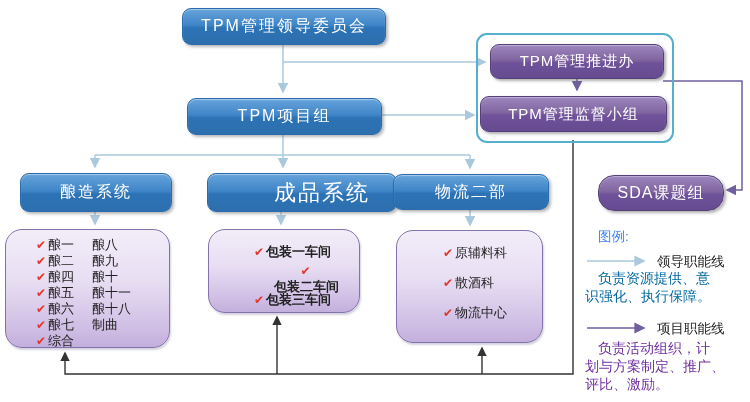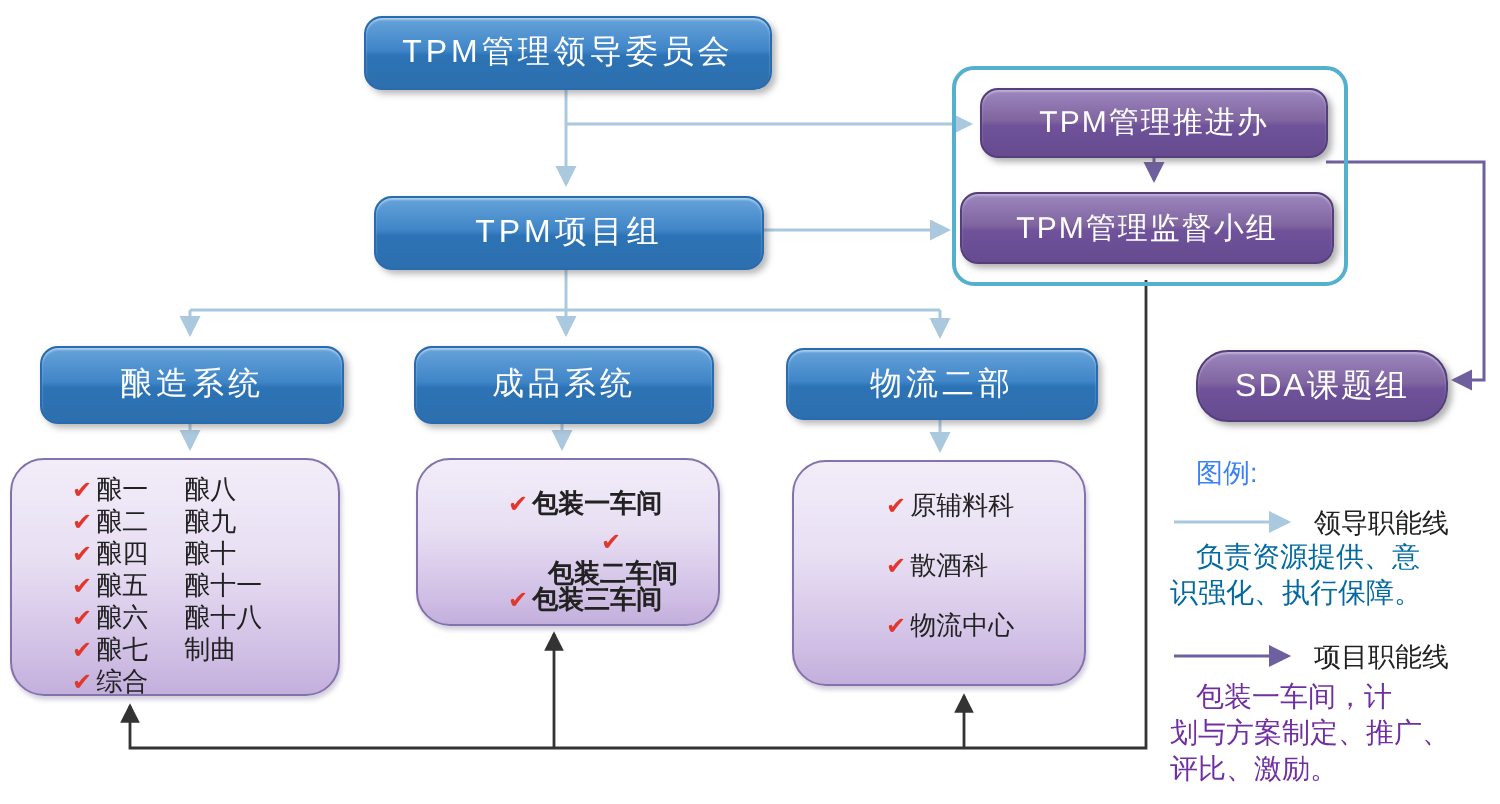--- a/index.html
+++ b/index.html
@@ -83,21 +83,21 @@
   <div class="blue-box" style="left:182px;top:8px;width:202px;height:35px;font-size:16px;">TPM管理领导委员会</div>
 
   <div class="blue-box" style="left:187px;top:98px;width:193px;height:35px;font-size:16px;">TPM项目组</div>
 
   <div class="purple-box" style="left:490px;top:44px;width:172px;height:33px;font-size:15px;">TPM管理推进办</div>
 
   <div class="purple-box" style="left:480px;top:96px;width:185px;height:34px;font-size:15px;">TPM管理监督小组</div>
 
   <div class="blue-box" style="left:20px;top:173px;width:150px;height:37px;font-size:16px;">酿造系统</div>
 
-  <div class="blue-box" style="left:207px;top:173px;width:148px;height:37px;font-size:16px;">成品系统</div>
+  <div class="blue-box" style="left:207px;top:173px;width:148px;height:37px;font-size:22px;padding-left:40px;">成品系统</div>
 
   <div class="blue-box" style="left:393px;top:174px;width:154px;height:34px;font-size:16px;">物流二部</div>
 
   <div class="purple-box" style="left:598px;top:175px;width:124px;height:34px;font-size:16px;border-radius:16px;">SDA课题组</div>
 
   <div class="list-box" style="left:5px;top:229px;width:165px;height:119px;padding:7px 0 0 30px;font-size:13px;">
     <div class="row" style="height:16px;">
       <span class="check"></span>
       <span style="width:44px;">酿一</span>
       <span>酿八</span>
@@ -170,17 +170,17 @@
     <line x1="1" y1="6" x2="58" y2="6" stroke="#aac8de" stroke-width="1.6" marker-end="url(#arr-blue)"></line>
   </svg>
   <div class="abs" style="left:657px;top:253px;font-size:13.5px;color:#222222;">领导职能线</div>
   <div class="abs legend-desc" style="left:585px;top:270px;width:166px;font-size:14px;line-height:17.5px;color:#0369a1;text-indent:13px;">负责资源提供、意
 识强化、执行保障。</div>
 
   <svg class="abs" style="left:586px;top:322px;" width="66" height="12">
     <line x1="1" y1="6" x2="58" y2="6" stroke="#6f5f9f" stroke-width="1.6" marker-end="url(#arr-purple)"></line>
   </svg>
   <div class="abs" style="left:657px;top:320px;font-size:13.5px;color:#222222;">项目职能线</div>
-  <div class="abs legend-desc" style="left:585px;top:339px;width:166px;font-size:14px;line-height:18px;color:#7030a0;text-indent:13px;">包装一车间，计
+  <div class="abs legend-desc" style="left:585px;top:339px;width:166px;font-size:14px;line-height:18px;color:#7030a0;text-indent:13px;">负责活动组织，计
 划与方案制定、推广、
 评比、激励。</div>
 
 </div>
 
 </body></html>

